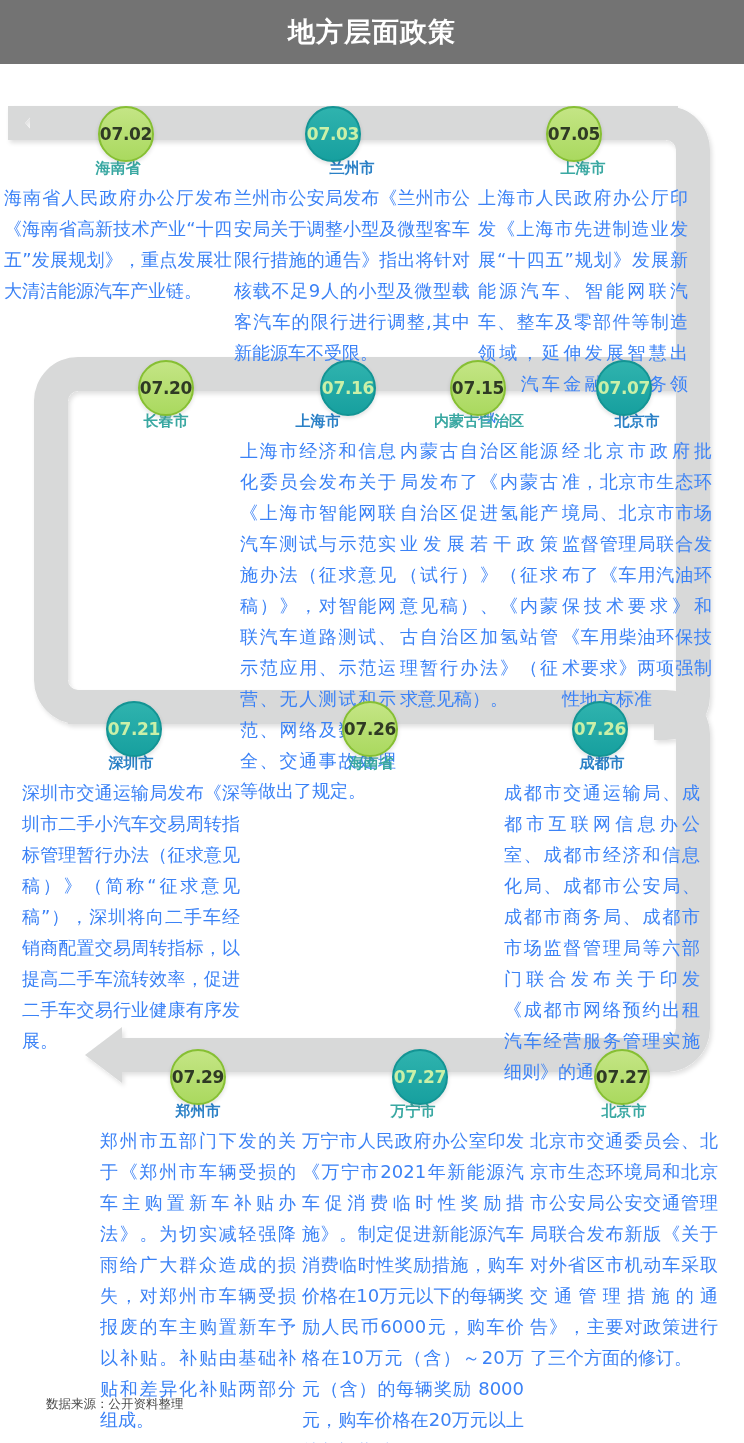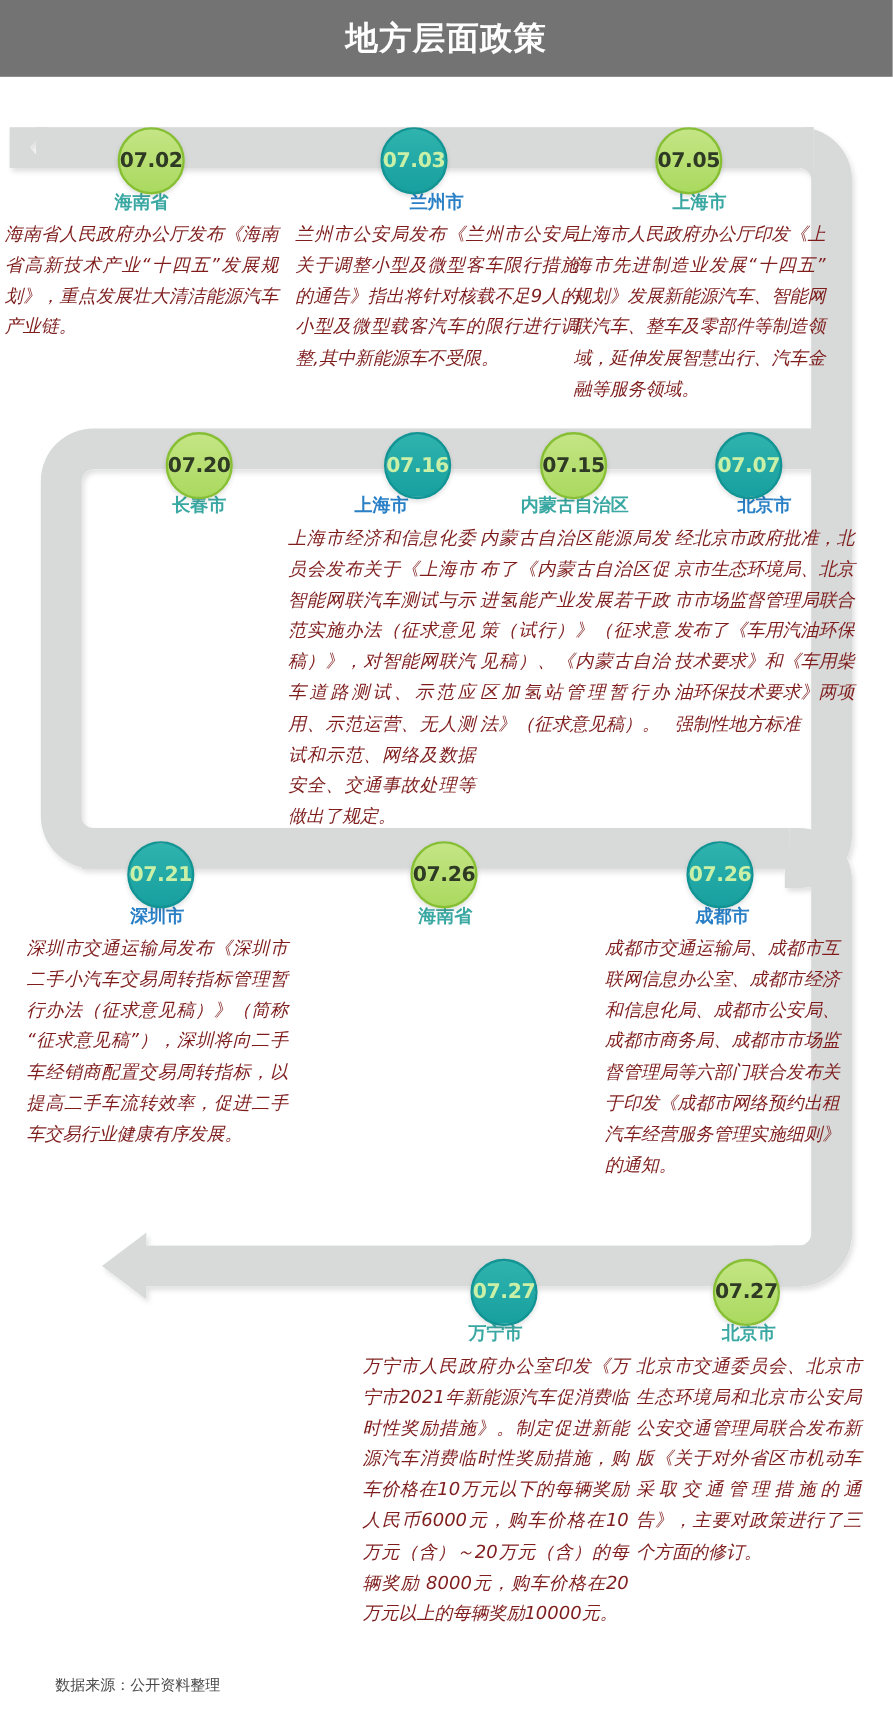--- a/index.html
+++ b/index.html
@@ -79,27 +79,26 @@
     text-align:center;
     font-size:15px;
     font-weight:bold;
     margin-bottom:5px;
     font-family:"DejaVu Sans","Liberation Sans",sans-serif;
   }
   .city.teal{color:#3aa8a2;}
   .city.blue{color:#2a80c6;}
 
   .body-text{
-    font-size:15px;
+    font-size:18px;
     line-height:1.72;
-    color:#7f1d1d;
+    color:#3b82f6;
     text-align:justify;
     text-justify:inter-ideograph;
     font-family:"DejaVu Sans","Liberation Sans",sans-serif;
-    font-style:italic;
   }
 
   
   .footer{
     position:absolute;
     left:10px;
     top:1396px;
     font-size:12.5px;
     color:#4a4a4a;
     font-family:"DejaVu Sans","Liberation Sans",sans-serif;
@@ -146,21 +145,21 @@
 </svg>
 
 <div class="stage">
 
   <div class="node" style="left:4px;top:95px;width:228px;">
     <div class="bubble green" style="left:94px;top:-53px;">07.02</div>
     <div class="city teal">海南省</div>
     <div class="body-text">海南省人民政府办公厅发布《海南省高新技术产业“十四五”发展规划》，重点发展壮大清洁能源汽车产业链。</div>
   </div>
 
-  <div class="node" style="left:234px;top:95px;width:236px;margin-left:12px;">
+  <div class="node" style="left:234px;top:95px;width:236px;">
     <div class="bubble teal" style="left:71px;top:-53px;">07.03</div>
     <div class="city blue">兰州市</div>
     <div class="body-text">兰州市公安局发布《兰州市公安局关于调整小型及微型客车限行措施的通告》指出将针对核载不足9人的小型及微型载客汽车的限行进行调整,其中新能源车不受限。</div>
   </div>
 
   <div class="node" style="left:478px;top:95px;width:210px;">
     <div class="bubble green" style="left:68px;top:-53px;">07.05</div>
     <div class="city teal">上海市</div>
     <div class="body-text">上海市人民政府办公厅印发《上海市先进制造业发展“十四五”规划》发展新能源汽车、智能网联汽车、整车及零部件等制造领域，延伸发展智慧出行、汽车金融等服务领域。</div>
   </div>
@@ -198,20 +197,25 @@
     <div class="bubble green" style="left:96px;top:-53px;">07.26</div>
     <div class="city teal">海南省</div>
   </div>
 
   <div class="node" style="left:504px;top:690px;width:196px;">
     <div class="bubble teal" style="left:68px;top:-53px;">07.26</div>
     <div class="city blue">成都市</div>
     <div class="body-text">成都市交通运输局、成都市互联网信息办公室、成都市经济和信息化局、成都市公安局、成都市商务局、成都市市场监督管理局等六部门联合发布关于印发《成都市网络预约出租汽车经营服务管理实施细则》的通知。</div>
   </div>
 
+  <div class="node" style="left:100px;top:1038px;width:196px;">
+    <div class="bubble green" style="left:70px;top:-53px;">07.29</div>
+    <div class="city blue">郑州市</div>
+    <div class="body-text">郑州市五部门下发的关于《郑州市车辆受损的车主购置新车补贴办法》。为切实减轻强降雨给广大群众造成的损失，对郑州市车辆受损报废的车主购置新车予以补贴。补贴由基础补贴和差异化补贴两部分组成。</div>
+  </div>
 
   <div class="node" style="left:302px;top:1038px;width:222px;">
     <div class="bubble teal" style="left:90px;top:-53px;">07.27</div>
     <div class="city teal">万宁市</div>
     <div class="body-text">万宁市人民政府办公室印发《万宁市2021年新能源汽车促消费临时性奖励措施》。制定促进新能源汽车消费临时性奖励措施，购车价格在10万元以下的每辆奖励人民币6000元，购车价格在10万元（含）～20万元（含）的每辆奖励 8000元，购车价格在20万元以上的每辆奖励10000元。</div>
   </div>
 
   <div class="node" style="left:530px;top:1038px;width:188px;">
     <div class="bubble green" style="left:64px;top:-53px;">07.27</div>
     <div class="city teal">北京市</div>

